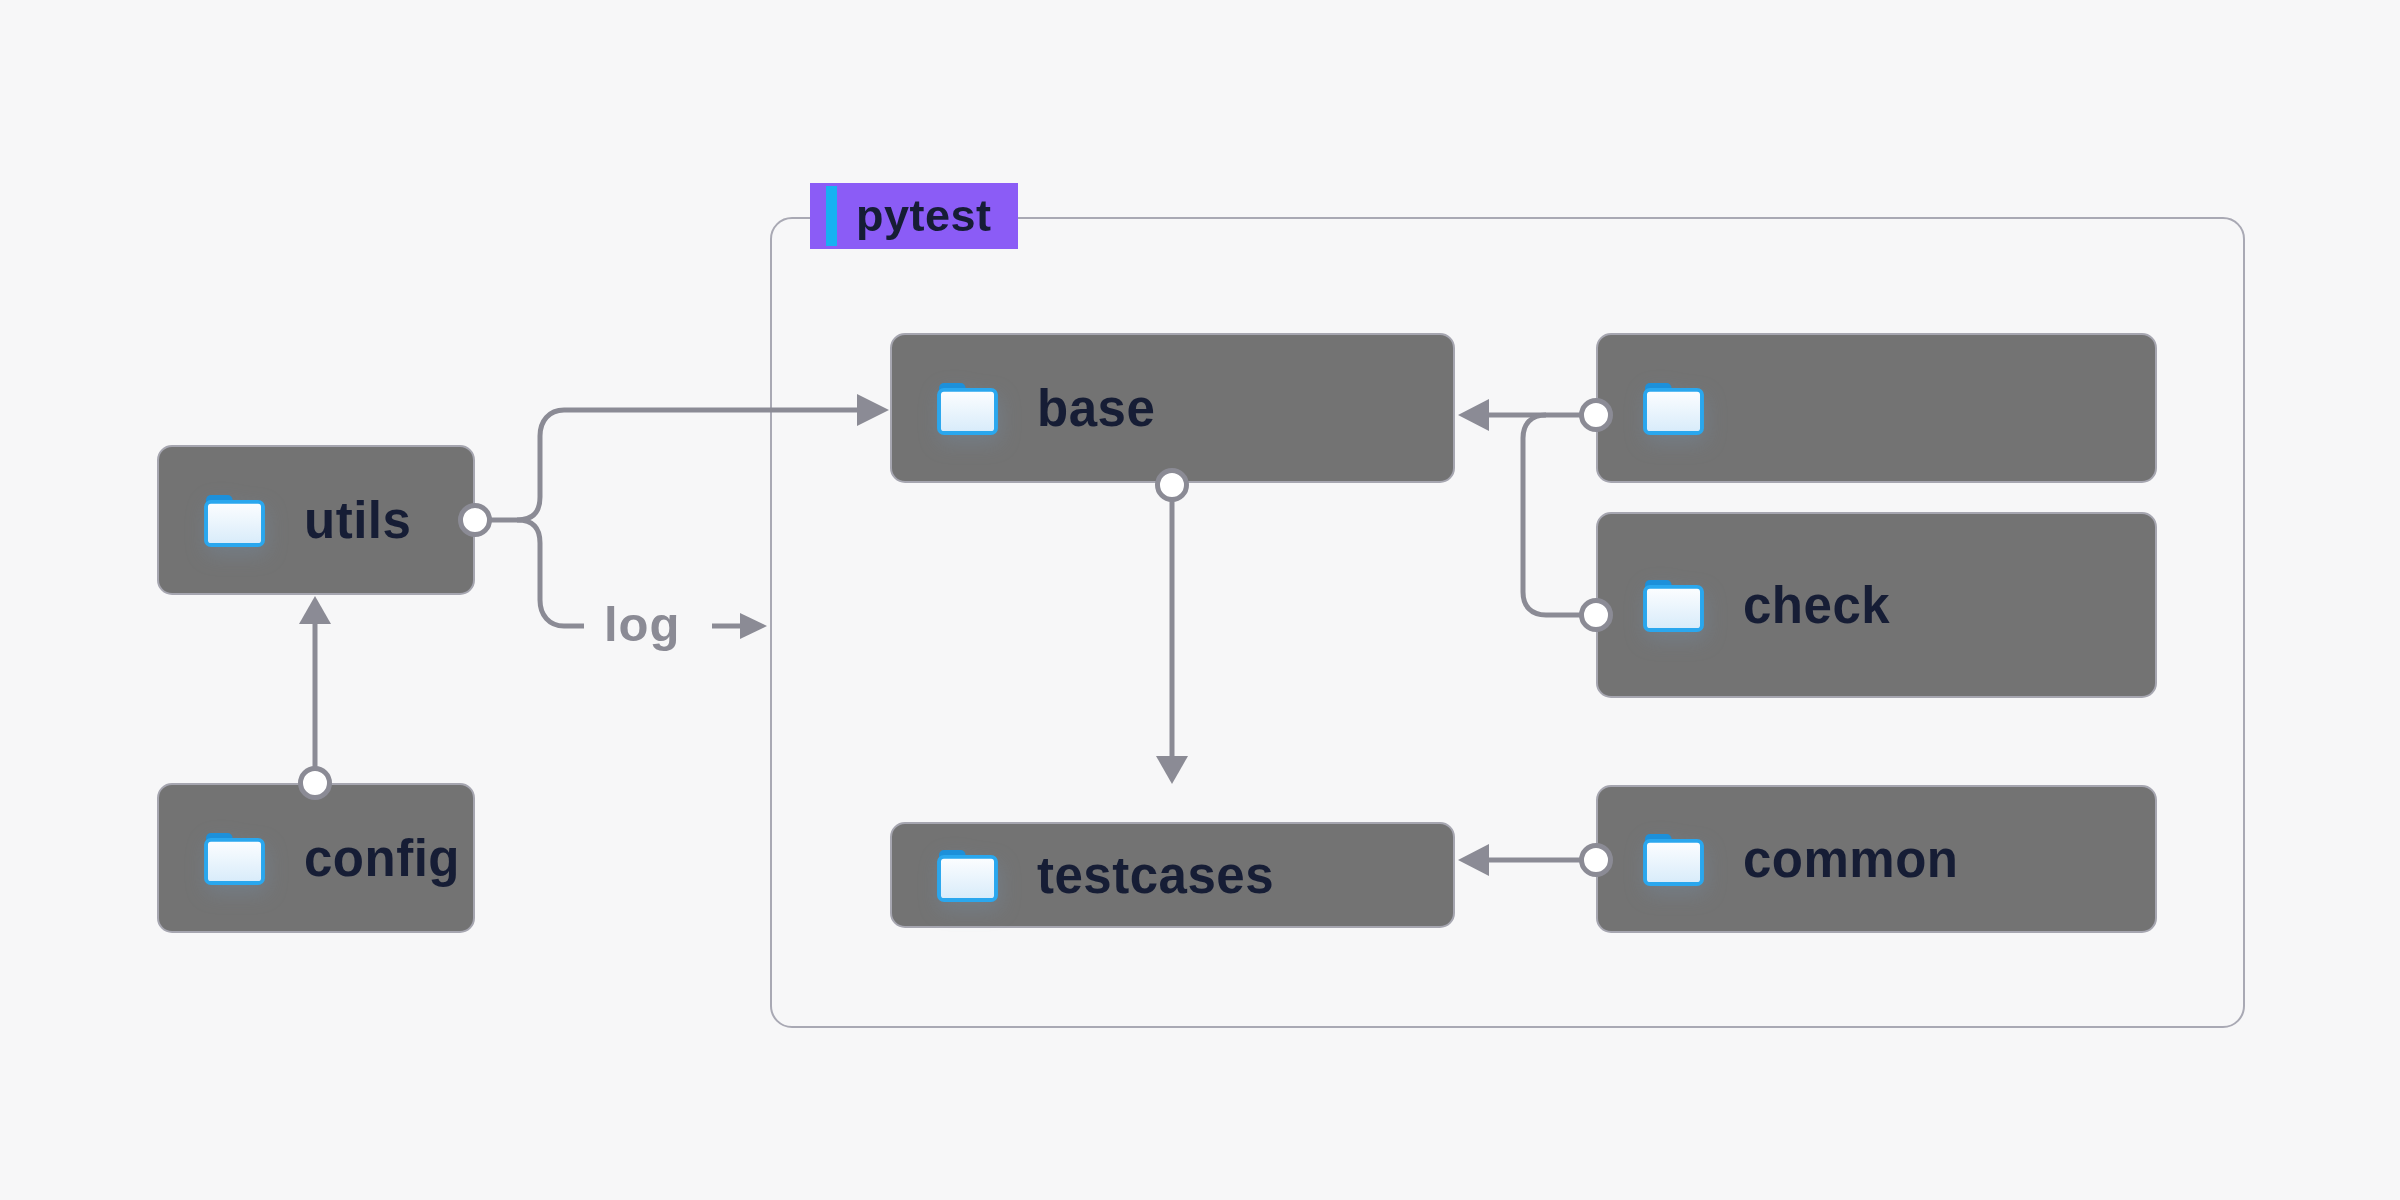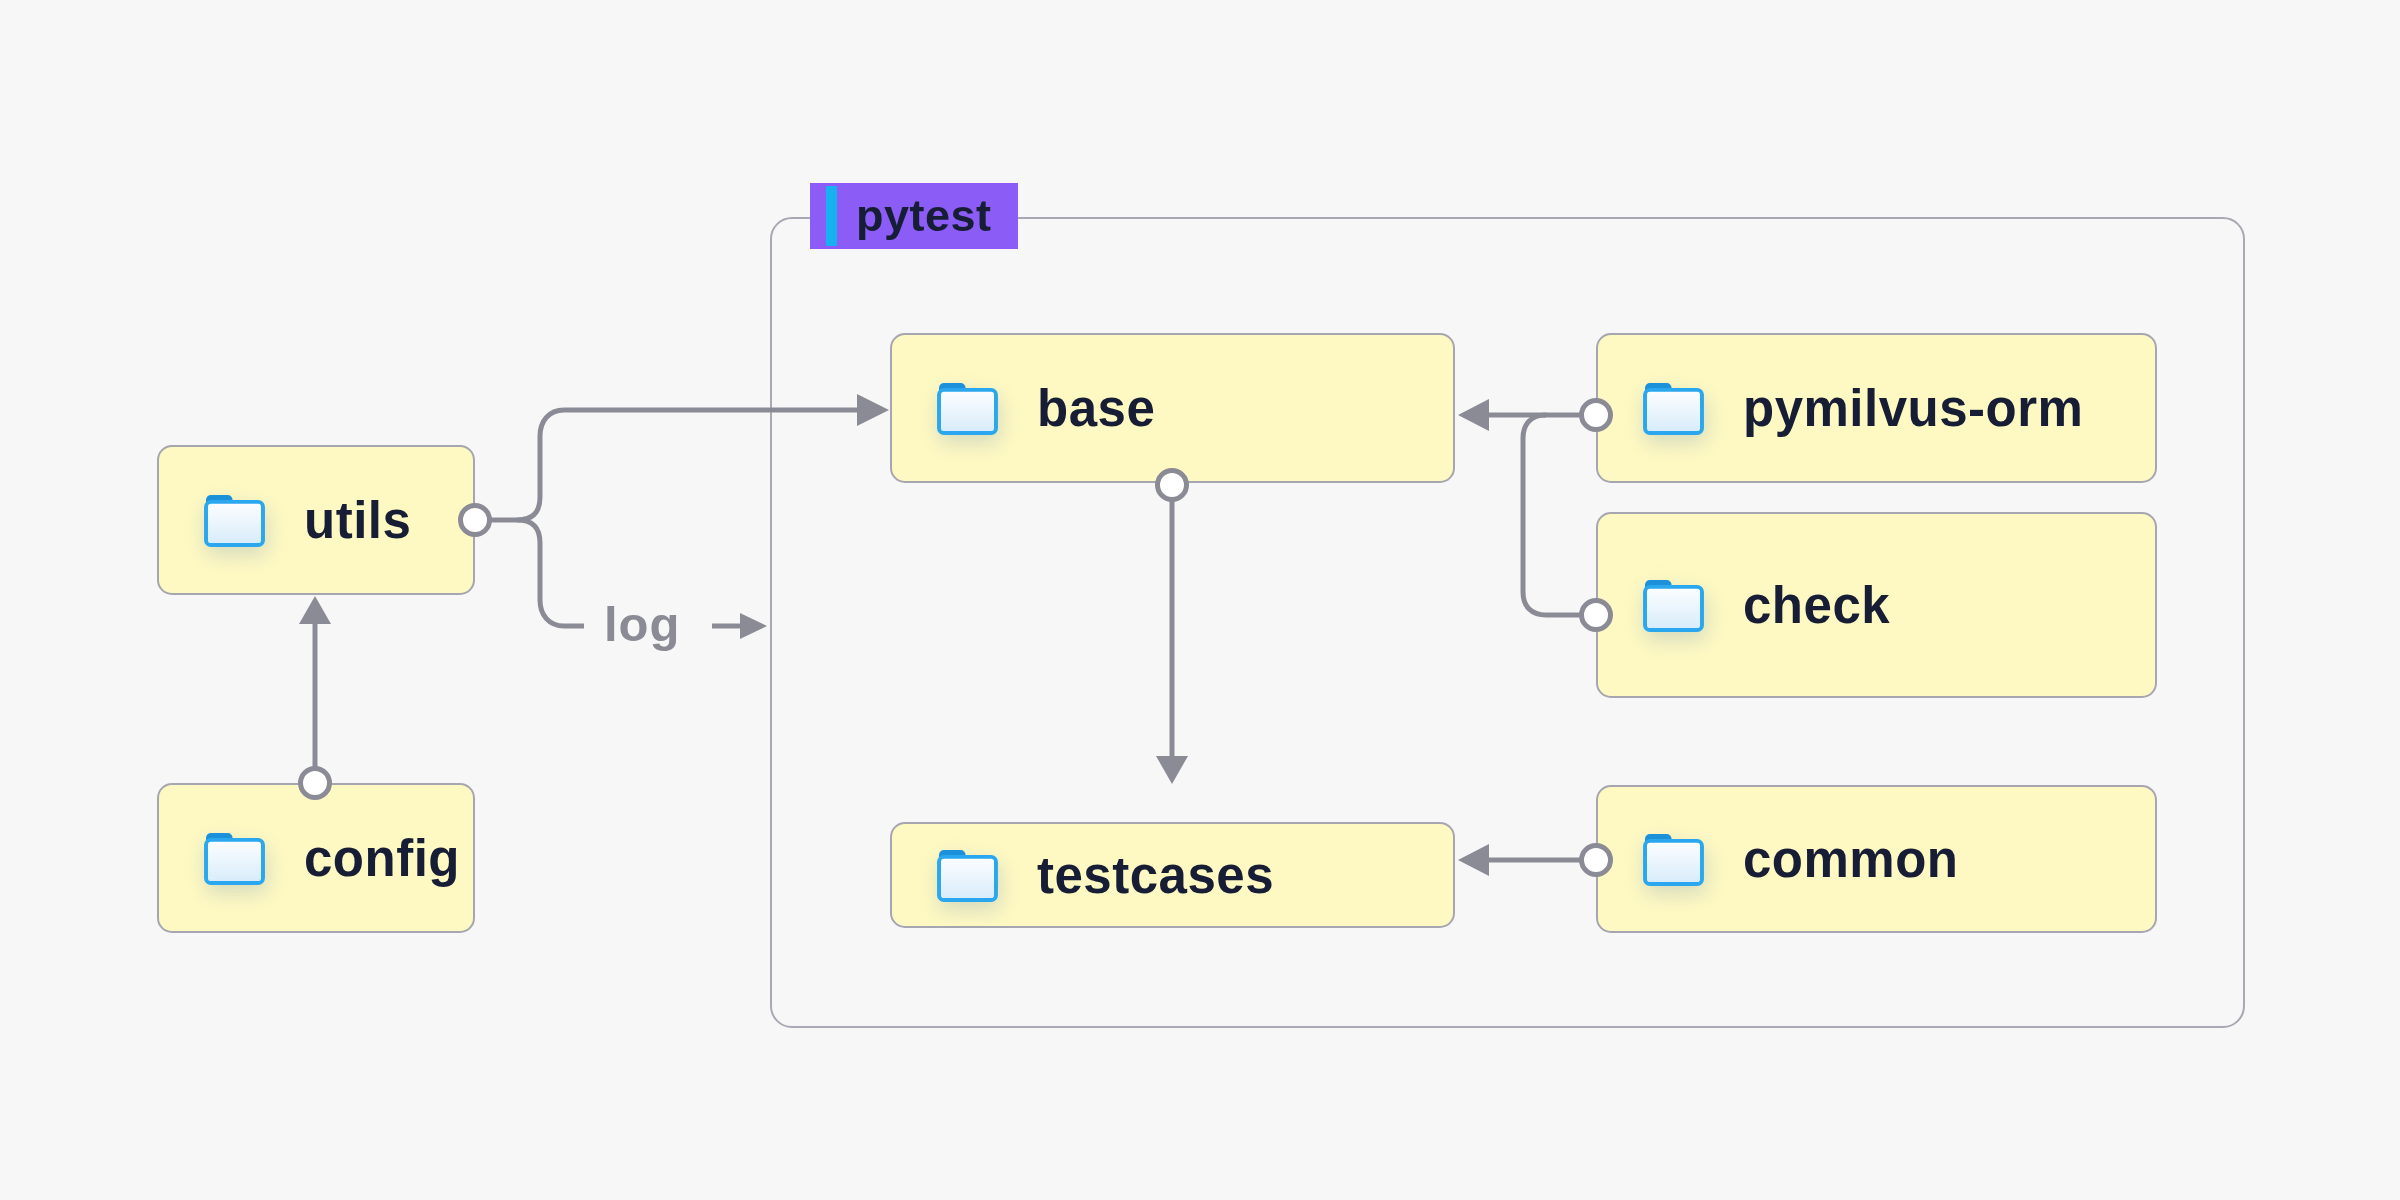--- a/index.html
+++ b/index.html
@@ -51,21 +51,21 @@
   .group-label-text {
     font-size: 45px;
     font-weight: 700;
     color: #161d35;
     letter-spacing: 0.5px;
   }
 
   
   .node {
     position: absolute;
-    background: #fef9c3;
+    background: #737373;
     border: 2.5px solid #a6a6b0;
     border-radius: 15px;
     box-sizing: border-box;
     display: flex;
     align-items: center;
     padding-left: 44px;
     gap: 38px;
   }
   .node-label {
     font-size: 51px;
@@ -159,21 +159,20 @@
     <svg class="folder" viewBox="0 0 64 56">
         <use href="#folder-shape"></use>
       </svg>
     <span class="node-label">base</span>
   </div>
 
   <div class="node n-pymilvus">
     <svg class="folder" viewBox="0 0 64 56">
         <use href="#folder-shape"></use>
       </svg>
-    <span class="node-label">pymilvus-orm</span>
   </div>
 
   <div class="node n-check">
     <svg class="folder" viewBox="0 0 64 56">
         <use href="#folder-shape"></use>
       </svg>
     <span class="node-label">check</span>
   </div>
 
   <div class="node n-testcases">

